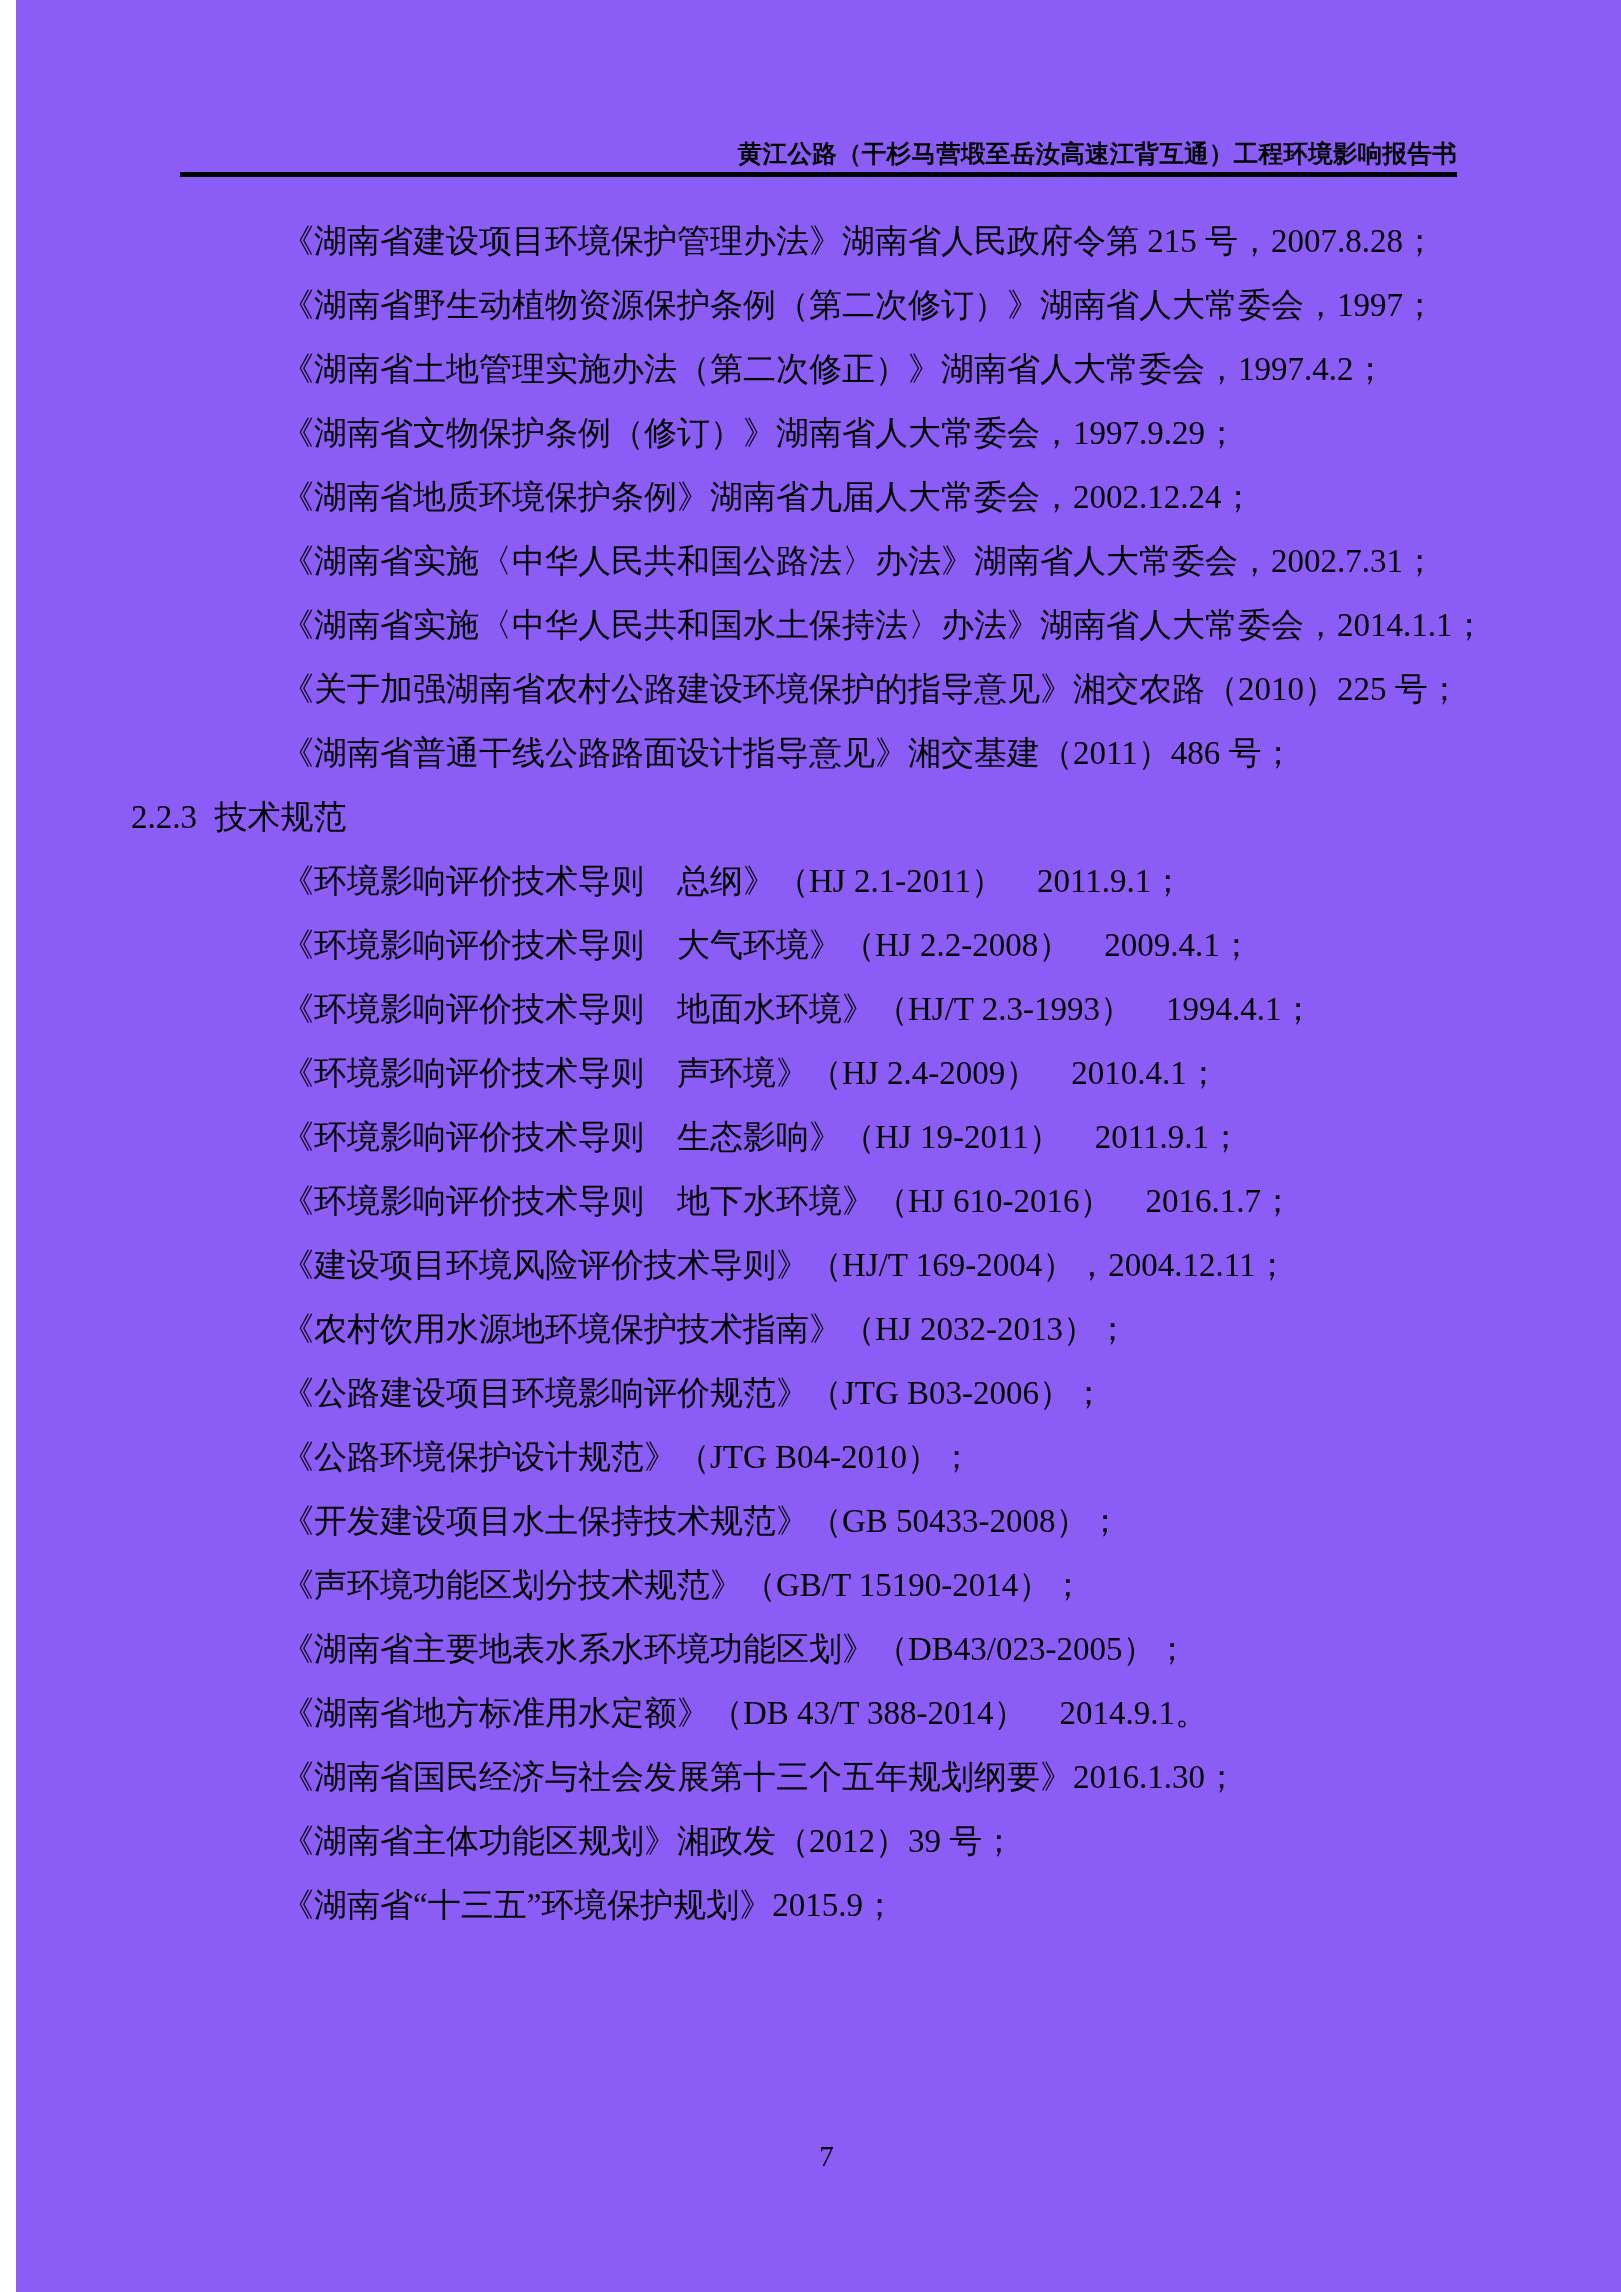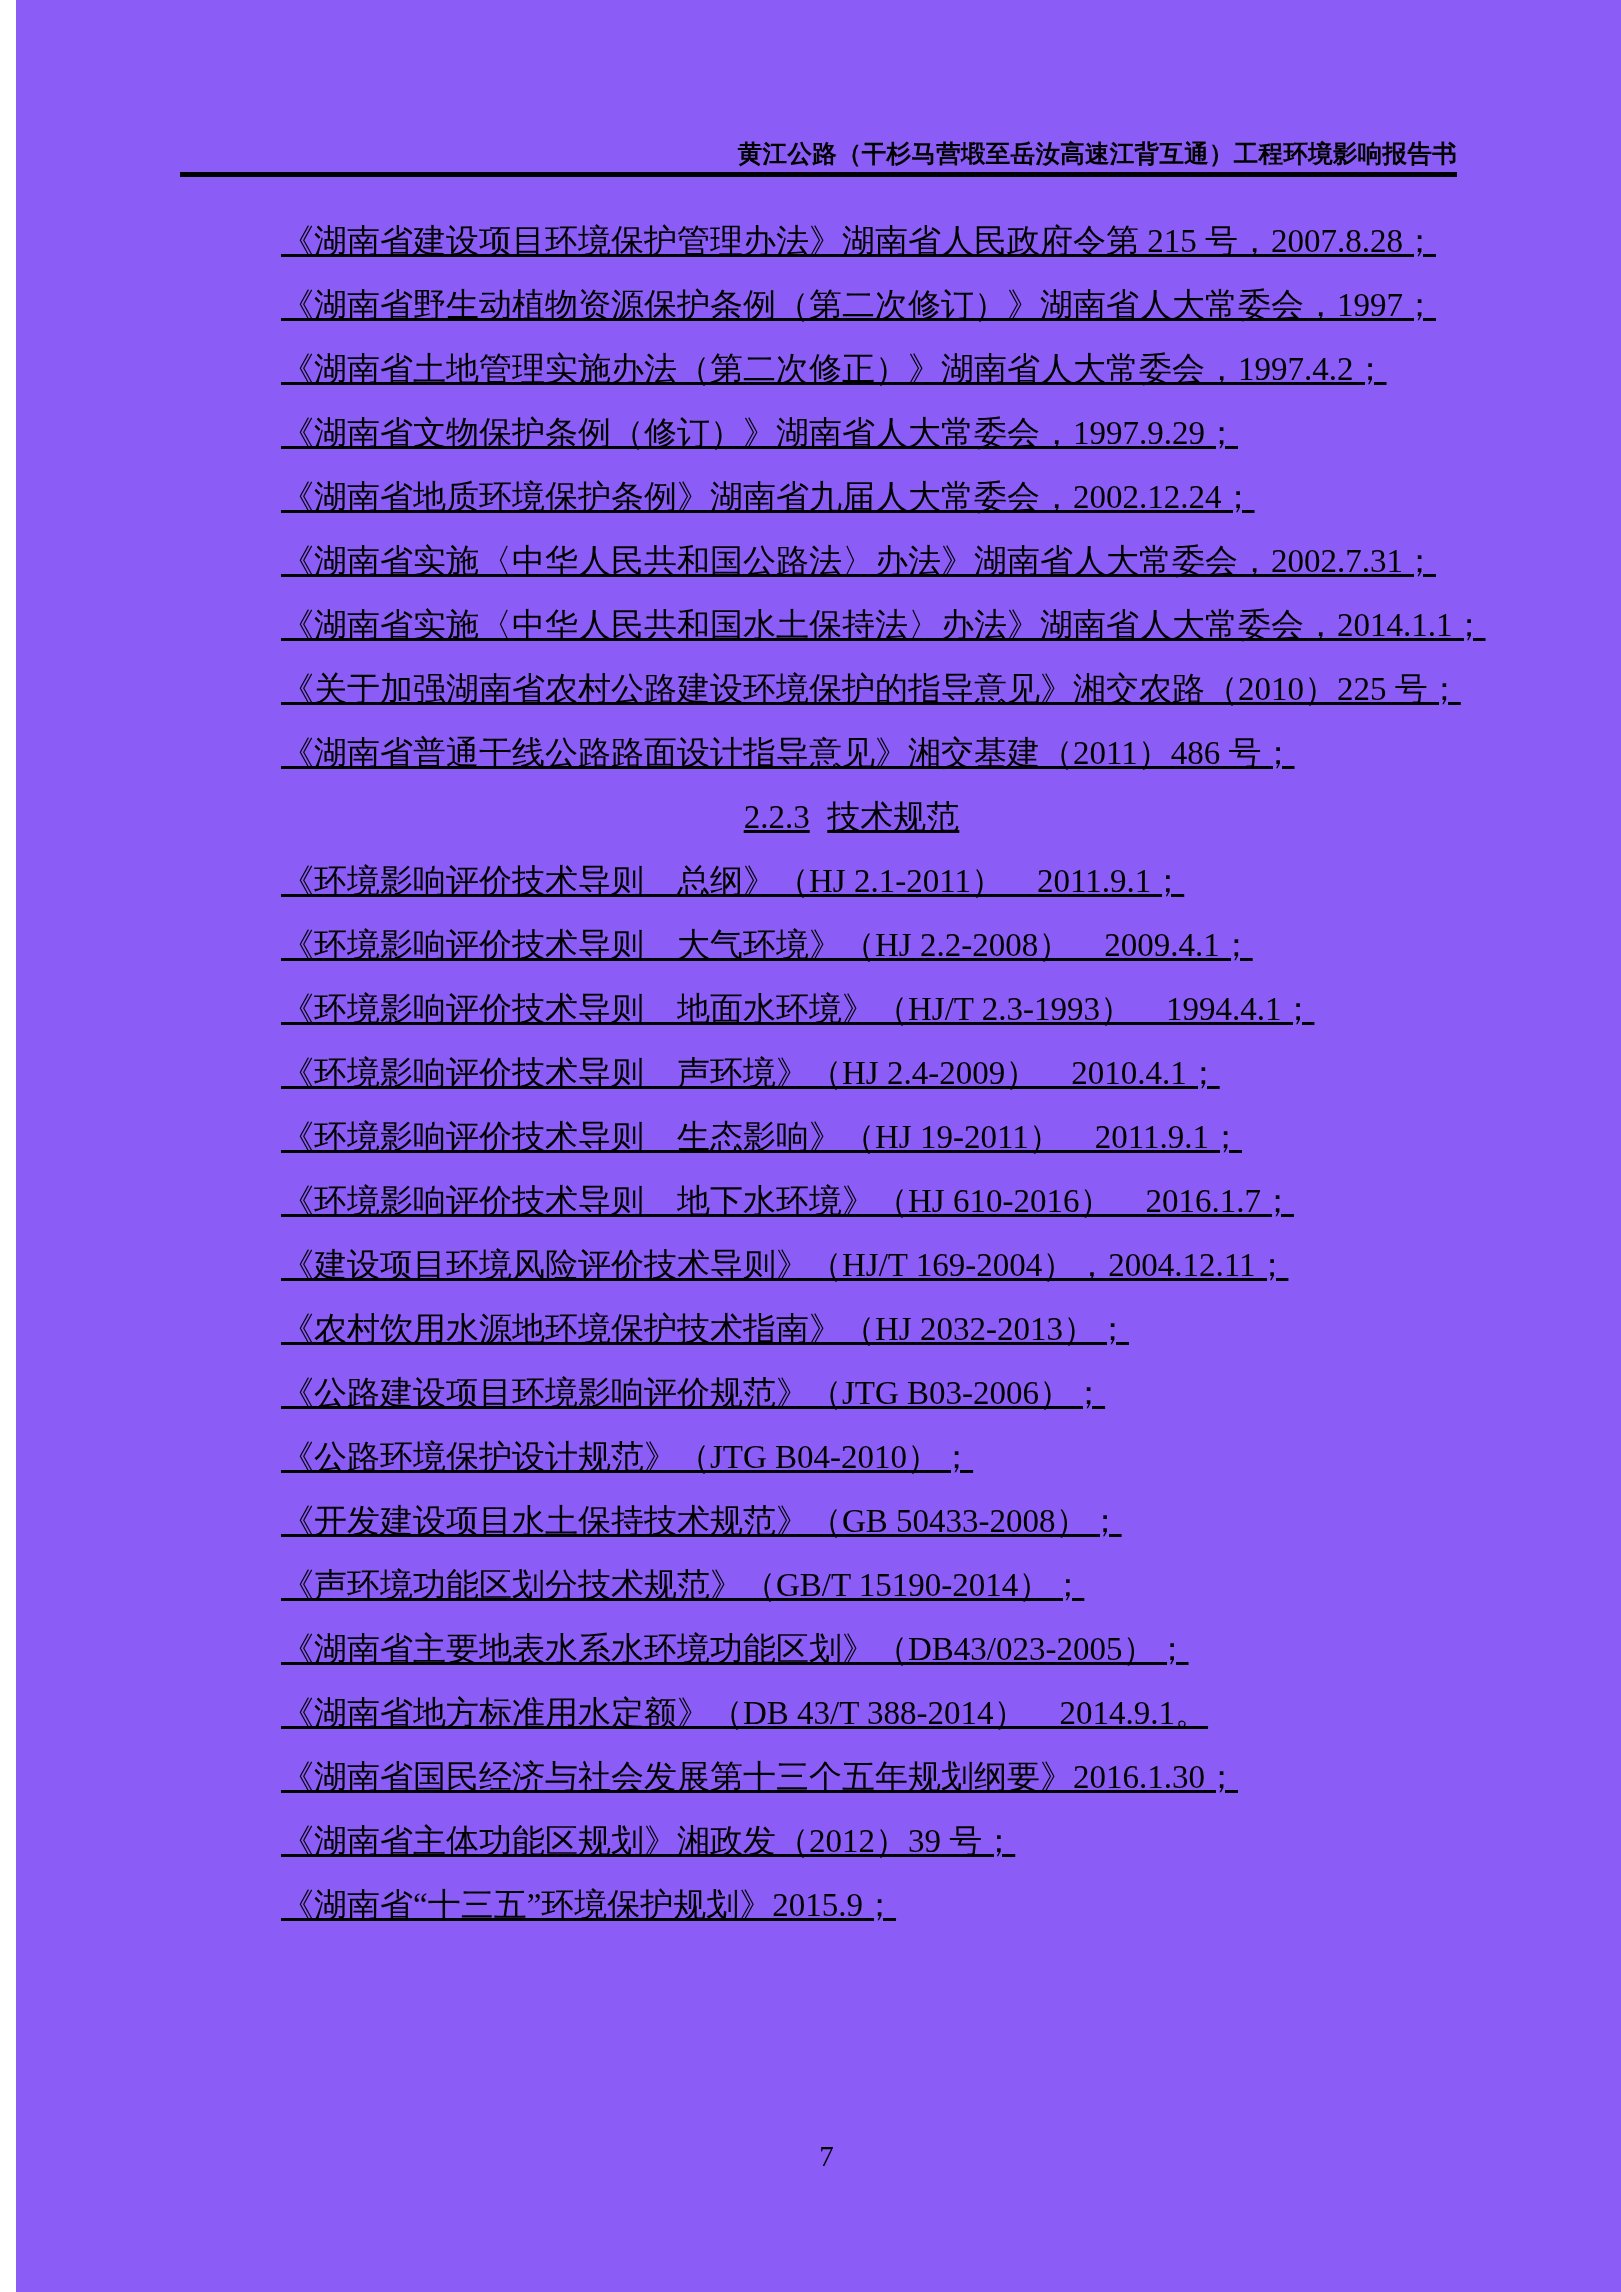--- a/index.html
+++ b/index.html
@@ -36,30 +36,29 @@
     top: 172px;
     width: 1277px;
     height: 4.9px;
     background: #000000;
   }
   .content {
     position: absolute;
     top: 209px;
     left: 0;
     width: 1581px;
-    text-decoration: underline;
   }
   .line {
     height: 64px;
     line-height: 64px;
     font-size: 33px;
     white-space: nowrap;
   }
   .line.item { padding-left: 265px; }
-  .line.heading { padding-left: 90px; text-align: center; }
+  .line.heading { padding-left: 115px; }
   .heading .num { margin-right: 17.6px; }
   .page-number {
     position: absolute;
     top: 2140px;
     left: 0;
     width: 1621px;
     text-align: center;
     font-size: 29px;
   }
 </style>

